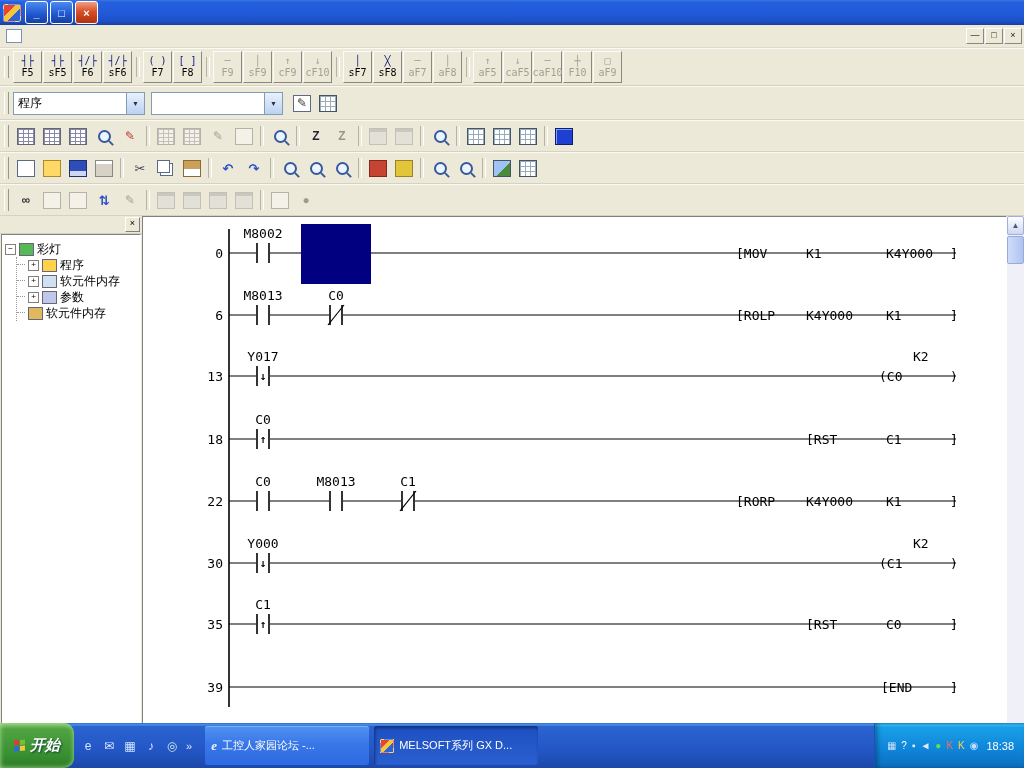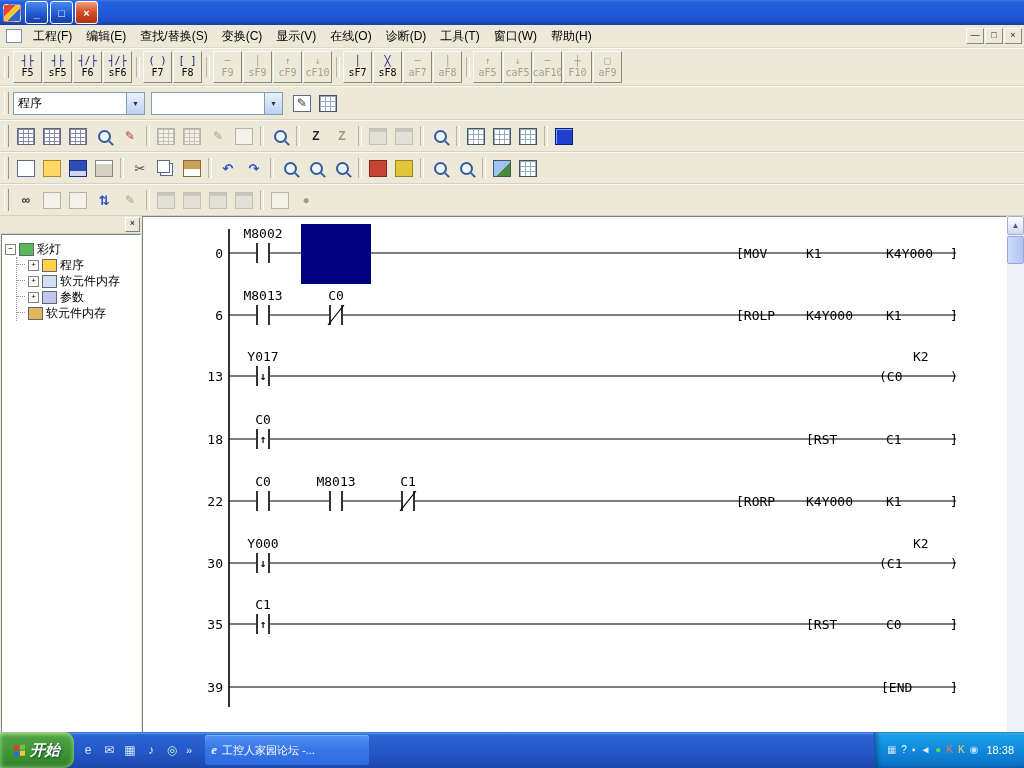--- a/index.html
+++ b/index.html
@@ -78,21 +78,21 @@
   .ladder svg{display:block}
   .lt{font:13px "DejaVu Sans Mono",monospace;fill:#000}
   .lta{font:bold 11px "DejaVu Sans Mono",monospace;fill:#000}
   
   .vscroll{width:17px;background:#f0f1f8;display:flex;flex-direction:column}
   .sbtn{height:17px;flex:none;background:linear-gradient(#fdfefe,#cfd8f0);border:1px solid #9cb0d8;border-radius:2px;
         color:#44588a;font-size:8px;display:flex;align-items:center;justify-content:center}
   .sthumb{height:26px;margin:1px 0;background:linear-gradient(90deg,#cfdcfb,#b0c3f0);border:1px solid #98acd8;border-radius:2px}
   .strack{flex:1}
   
-  .taskbar{position:absolute;left:0;bottom:0;width:1024px;height:36px;display:flex;align-items:stretch;
+  .taskbar{position:absolute;left:0;bottom:0;width:1024px;height:45px;display:flex;align-items:stretch;
     background:linear-gradient(180deg,#3168d5 0%,#4993e4 4%,#2b63cf 8%,#2458c8 55%,#1c48aa 100%)}
   .startbtn{width:74px;flex:none;display:flex;align-items:center;justify-content:center;gap:5px;color:#fff;
     font-weight:bold;font-style:italic;font-size:15px;text-shadow:1px 1px 2px #143;
     background:linear-gradient(180deg,#8cc878 0%,#50a343 14%,#389030 70%,#2d7a28 100%);
     border-radius:0 10px 10px 0;box-shadow:inset 0 0 5px #a8e094}
   .flag{display:grid;grid-template:5px 5px/5px 5px;gap:1px;transform:skewY(-6deg)}
   .flag span{display:block}
   .ql{display:flex;align-items:center;gap:3px;padding:0 5px;flex:none}
   .qli{width:18px;height:18px;display:flex;align-items:center;justify-content:center;font-size:12px}
   .qlmore{color:#dfe8ff;font-size:11px;padding:0 2px}
@@ -118,32 +118,20 @@
     <div class="appicon"></div>
     <div class="wbtns">
       <div class="wbtn">_</div>
       <div class="wbtn">□</div>
       <div class="wbtn close">×</div>
     </div>
   </div>
 
   <div class="menubar">
     <div class="mdi-ic"></div>
-    <div id="menu-items" style="display:flex">
-        <div class="mi">工程(F)</div>
-        <div class="mi">编辑(E)</div>
-        <div class="mi">查找/替换(S)</div>
-        <div class="mi">变换(C)</div>
-        <div class="mi">显示(V)</div>
-        <div class="mi">在线(O)</div>
-        <div class="mi">诊断(D)</div>
-        <div class="mi">工具(T)</div>
-        <div class="mi">窗口(W)</div>
-        <div class="mi">帮助(H)</div>
-      </div>
     <div class="mdi-btns">
       <div class="mdbtn">—</div>
       <div class="mdbtn">□</div>
       <div class="mdbtn">×</div>
     </div>
   </div>
 
   <div class="trow" style="height:34px">
     <div class="grip"></div>
     <div id="fkey-row" style="display:flex;align-items:center">
@@ -608,20 +596,24 @@
         <div class="qli" style="color: rgb(207, 226, 255);">▦</div>
         <div class="qli" style="color: rgb(223, 232, 255);">♪</div>
         <div class="qli" style="color: rgb(207, 238, 224);">◎</div>
         <div class="qlmore">»</div>
       </div>
     <div class="tasks" id="tasks">
         <div class="task">
           <div class="ie-ic">e</div>
           <div>工控人家园论坛 -...</div>
         </div>
+        <div class="task active">
+          <div class="mel-ic"></div>
+          <div>MELSOFT系列 GX D...</div>
+        </div>
       </div>
     <div class="tray">
       <div id="tray-icons" style="display:flex;align-items:center;gap:5px">
           <div class="tric" style="color: rgb(207, 226, 255);">▦</div>
           <div class="tric" style="color: rgb(255, 255, 255);">?</div>
           <div class="tric" style="color: rgb(232, 238, 252);">▪</div>
           <div class="tric" style="color: rgb(223, 232, 255);">◄</div>
           <div class="tric" style="color: rgb(90, 222, 90);">●</div>
           <div class="tric" style="color: rgb(255, 106, 85);">K</div>
           <div class="tric" style="color: rgb(255, 210, 74);">K</div>

